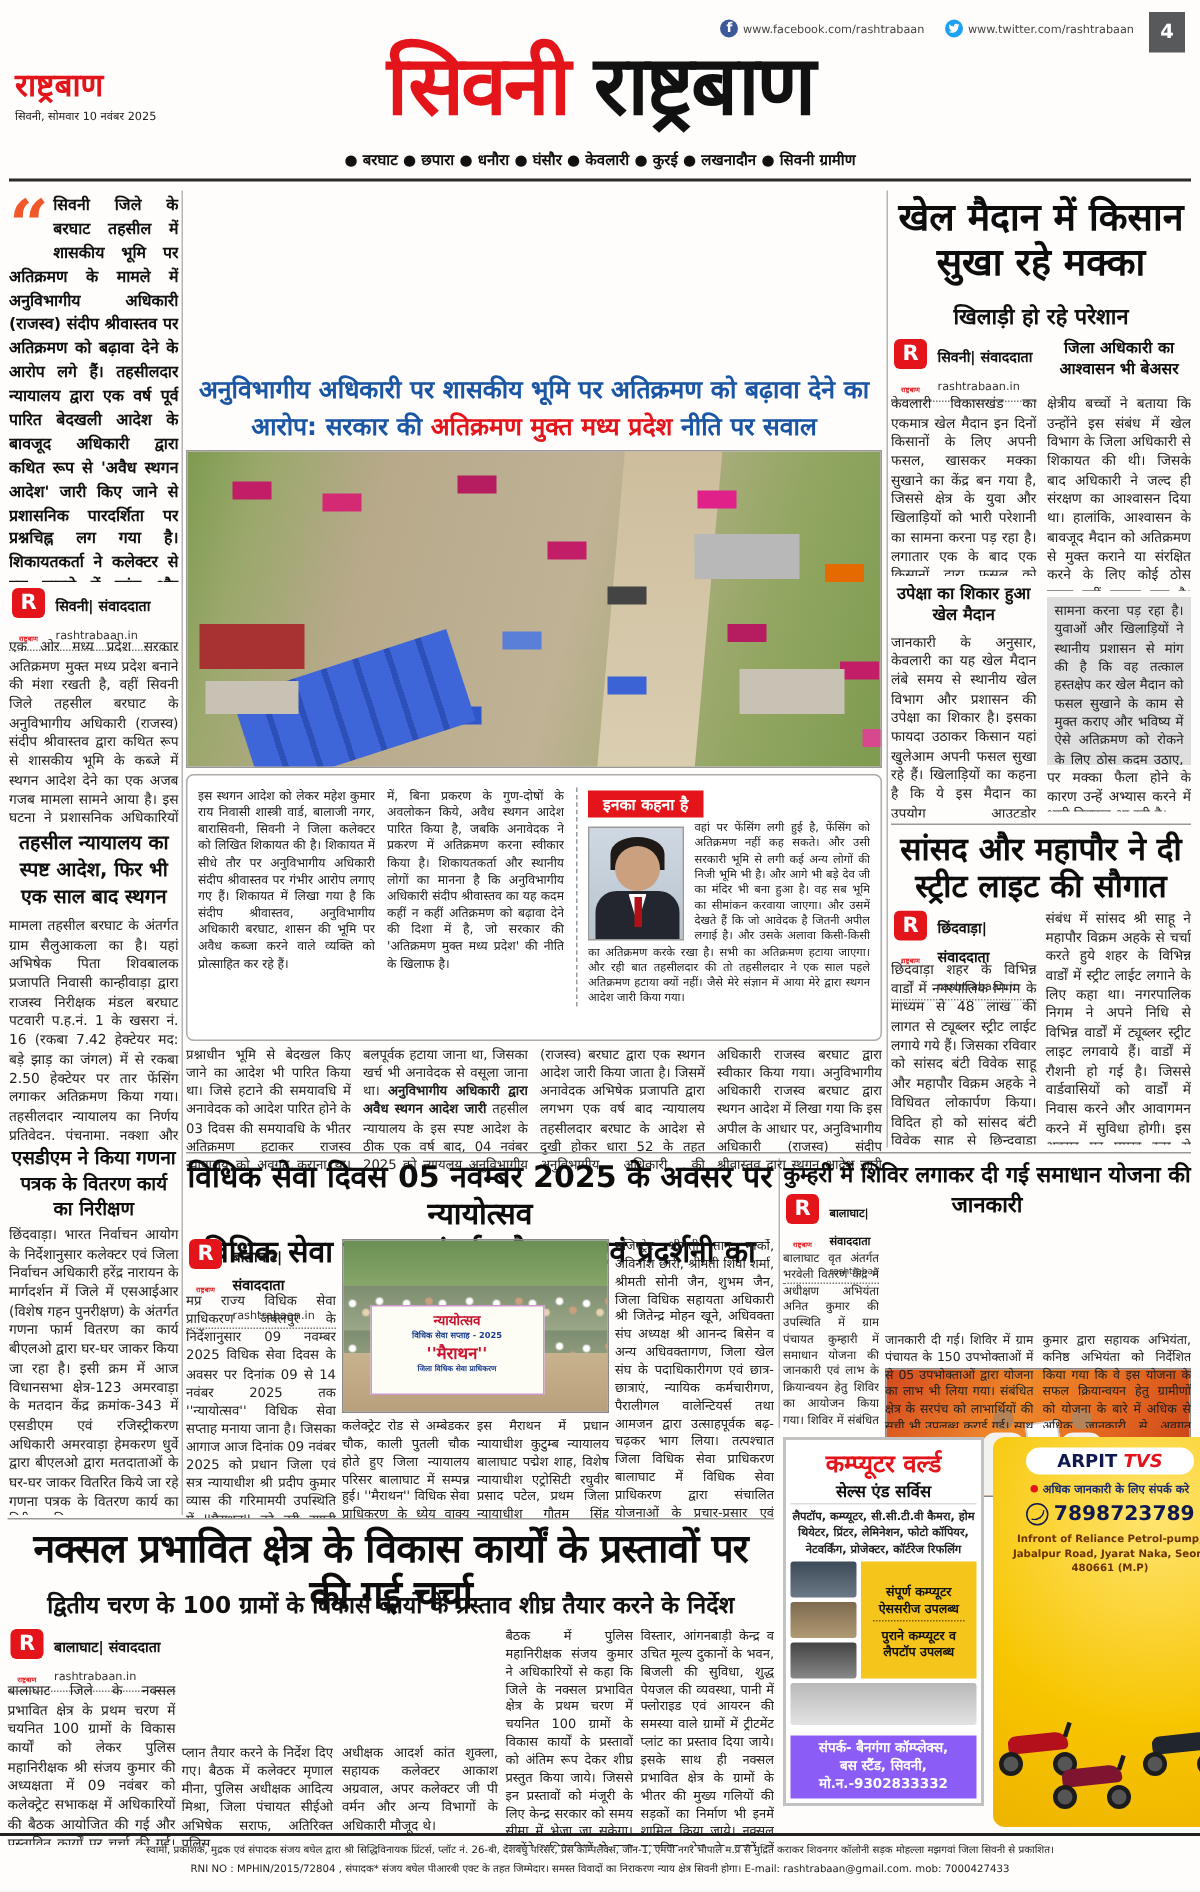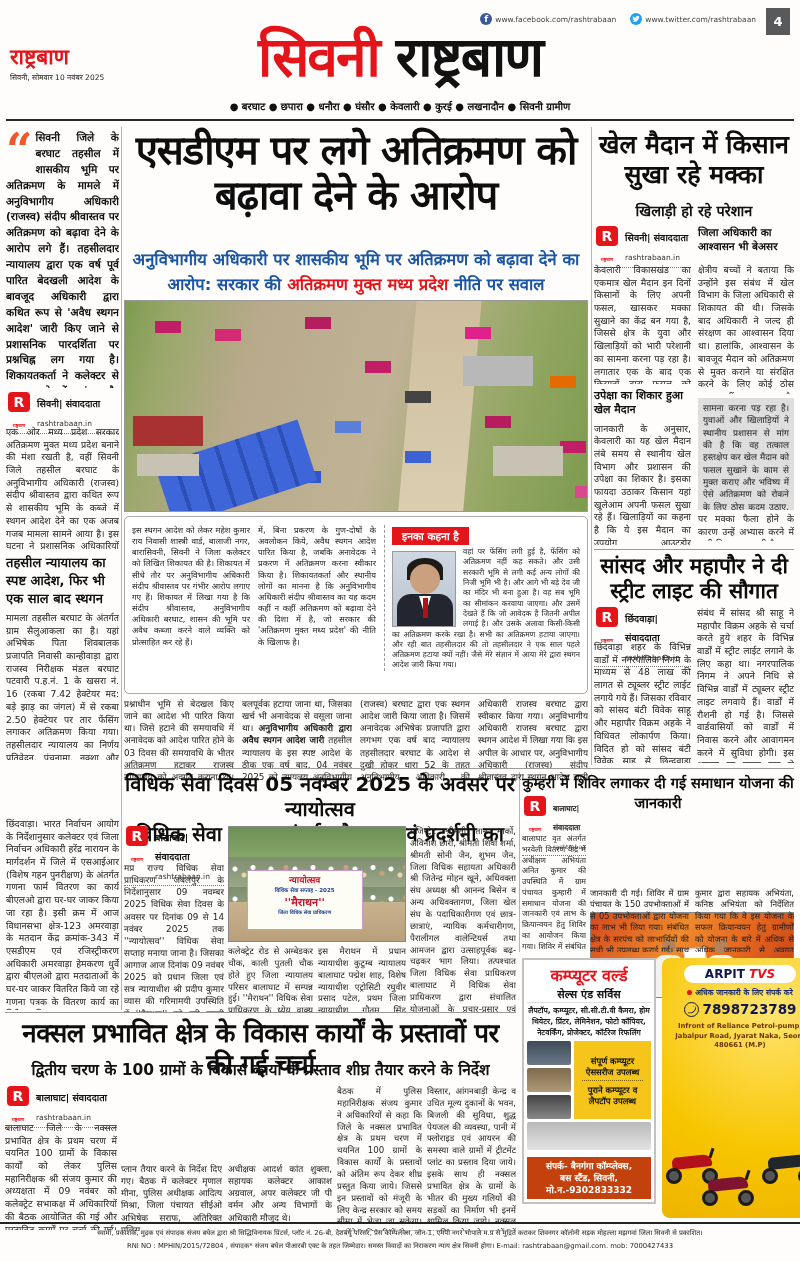--- a/index.html
+++ b/index.html
@@ -2,21 +2,21 @@
 <html><head>
 <meta charset="utf-8">
 <style>
   html,body{margin:0;padding:0;background:#e9e9e9;}
   *{box-sizing:border-box;}
   .page{position:relative;width:800px;height:1261px;margin:0 auto;background:#fffdfb;
         font-family:"DejaVu Sans","Liberation Sans",sans-serif;color:#1d1d1d;overflow:hidden;}
   .abs{position:absolute;}
   .bt{font-size:9.2px;line-height:1.38;text-align:justify;overflow:hidden;color:#222;}
   .bt-sm{font-size:8.5px;line-height:1.36;text-align:justify;overflow:hidden;color:#222;}
-  .crosshead{font-weight:bold;text-align:left;color:#111;}
+  .crosshead{font-weight:bold;text-align:center;color:#111;}
   .rule-h{border-top:1px solid #9a9a9a;}
   .rule-v{border-left:1px solid #b5b5b5;}
 
   
   .social{top:13px;right:44px;display:flex;gap:14px;align-items:center;font-size:7.5px;color:#444;}
   .social .itm{display:flex;align-items:center;gap:3px;}
   .ic-fb{width:12px;height:12px;border-radius:50%;background:#3b5998;color:#fff;font-size:9px;font-weight:bold;
          display:flex;align-items:center;justify-content:center;}
   .ic-tw{width:12px;height:12px;border-radius:50%;background:#1da1f2;display:flex;align-items:center;justify-content:center;}
   .pagenum{top:8px;right:10px;width:24px;height:27px;background:#58595b;color:#fff;font-size:13px;font-weight:bold;
@@ -116,21 +116,21 @@
   .ac-sub{font-size:11px;font-weight:800;color:#111;border-bottom:1px solid #ddd;padding-bottom:1px;}
   .ac-items{font-size:7.6px;line-height:1.45;font-weight:bold;color:#222;margin-top:2px;}
   .ac-mid{display:flex;gap:3px;margin-top:3px;align-items:stretch;}
   .ac-pics{width:44px;display:flex;flex-direction:column;gap:3px;}
   .ac-pic{height:24px;background:linear-gradient(#3d4a57,#6b7987);border-radius:2px;}
   .ac-pic.p2{background:linear-gradient(#7d6a4f,#b09a74);}
   .ac-pic.p3{background:linear-gradient(#444,#888);}
   .ac-yellow{flex:1;background:#f6c51c;font-size:8.4px;font-weight:800;color:#111;padding:3px 2px;display:flex;flex-direction:column;justify-content:center;gap:2px;}
   .ac-yellow .dots{border-top:1px dotted #7a5c00;margin:1px 6px;}
   .ac-printer{height:28px;margin-top:3px;background:linear-gradient(#b9b9b9,#e3e3e3);border-radius:2px;}
-  .ac-red{position:absolute;left:3px;right:3px;bottom:3px;background:#c2410c;color:#fff;font-size:9px;font-weight:800;
+  .ac-red{position:absolute;left:3px;right:3px;bottom:3px;background:#8b5cf6;color:#fff;font-size:9px;font-weight:800;
           padding:3px 12px;line-height:1.35;}
   .ad-tvs{top:958px;left:662px;width:156px;height:260px;border-radius:8px;overflow:hidden;position:absolute;
           background:radial-gradient(circle at 70% 20%,#ffe470,#f7c500 60%,#eeb400);padding:5px 4px;text-align:center;}
   .tvs-pill{background:#fff;border-radius:10px;margin:2px 18px;padding:2px 0;font-size:12px;font-weight:800;color:#10194f;}
   .tvs-pill .tv{color:#e3151b;font-style:italic;}
   .tvs-lbl{margin-top:4px;font-size:7.6px;font-weight:800;color:#1a2a6b;}
   .tvs-lbl::before{content:"";display:inline-block;width:5px;height:5px;border-radius:50%;background:#e3151b;margin-right:3px;}
   .tvs-phone{display:flex;align-items:center;justify-content:center;gap:4px;margin-top:4px;font-size:13.5px;font-weight:800;color:#10194f;}
   .ph-ic{width:15px;height:15px;border:1.6px solid #10194f;border-radius:50%;position:relative;}
   .ph-ic::after{content:"";position:absolute;left:3px;top:3px;width:7px;height:7px;border:1.6px solid #10194f;border-left:none;border-top:none;border-radius:0 0 7px 0;transform:rotate(8deg);}
@@ -184,23 +184,23 @@
 
   <div class="abs intro" style="top:130px;left:6px;width:113px;height:258px;">सिवनी जिले के बरघाट तहसील में शासकीय भूमि पर अतिक्रमण के मामले में अनुविभागीय अधिकारी (राजस्व) संदीप श्रीवास्तव पर अतिक्रमण को बढ़ावा देने के आरोप लगे हैं। तहसीलदार न्यायालय द्वारा एक वर्ष पूर्व पारित बेदखली आदेश के बावजूद अधिकारी द्वारा कथित रूप से 'अवैध स्थगन आदेश' जारी किए जाने से प्रशासनिक पारदर्शिता पर प्रश्नचिह्न लग गया है। शिकायतकर्ता ने कलेक्टर से इस मामले में जांच और कार्रवाई की मांग की है।</div>
   <div class="abs byline" style="top:392px;left:6px;width:113px;">
     <span class="rlogo"><span class="rbox">R</span><span class="rname">राष्ट्रबाण</span></span>
     <span class="byl-txt"><span class="place">सिवनी| संवाददाता</span><br>
     <span class="site">rashtrabaan.in</span></span>
   </div>
   <div class="abs bt" style="top:426px;left:6px;width:113px;height:124px;">एक ओर मध्य प्रदेश सरकार अतिक्रमण मुक्त मध्य प्रदेश बनाने की मंशा रखती है, वहीं सिवनी जिले तहसील बरघाट के अनुविभागीय अधिकारी (राजस्व) संदीप श्रीवास्तव द्वारा कथित रूप से शासकीय भूमि के कब्जे में स्थगन आदेश देने का एक अजब गजब मामला सामने आया है। इस घटना ने प्रशासनिक अधिकारियों की कार्यशैली और सरकार की मंशा पर लीपापोती करने के आरोपों को जन्म दिया है।</div>
   <div class="abs crosshead" style="top:554px;left:6px;width:113px;font-size:13px;line-height:1.4;">तहसील न्यायालय का स्पष्ट आदेश, फिर भी एक साल बाद स्थगन</div>
   <div class="abs bt" style="top:612px;left:6px;width:113px;height:148px;">मामला तहसील बरघाट के अंतर्गत ग्राम सैलुआकला का है। यहां अभिषेक पिता शिवबालक प्रजापति निवासी कान्हीवाड़ा द्वारा राजस्व निरीक्षक मंडल बरघाट पटवारी प.ह.नं. 1 के खसरा नं. 16 (रकबा 7.42 हेक्टेयर मद: बड़े झाड़ का जंगल) में से रकबा 2.50 हेक्टेयर पर तार फेंसिंग लगाकर अतिक्रमण किया गया। तहसीलदार न्यायालय का निर्णय प्रतिवेदन, पंचनामा, नक्शा और खसरा के आधार पर, राजस्व न्यायालय बरघाट ने दिनांक 14 अक्टूबर 2024 को प्रकरण क्र. 0011/अ-88/24-25 में आदेश पारित किया था। जिसमें दण्ड एवं बेदखली न्यायालय द्वारा अनावेदक अभिषेक प्रजापति के विरुद्ध 5 हजार रुपये का अर्थदण्ड अधिरोपित किया और साथ ही</div>
+  <div class="abs crosshead" style="top:764px;left:6px;width:113px;font-size:12.5px;line-height:1.35;">एसडीएम ने किया गणना पत्रक के वितरण कार्य का निरीक्षण</div>
   <div class="abs bt" style="top:818px;left:6px;width:113px;height:192px;">छिंदवाड़ा। भारत निर्वाचन आयोग के निर्देशानुसार कलेक्टर एवं जिला निर्वाचन अधिकारी हरेंद्र नारायन के मार्गदर्शन में जिले में एसआईआर (विशेष गहन पुनरीक्षण) के अंतर्गत गणना फार्म वितरण का कार्य बीएलओ द्वारा घर-घर जाकर किया जा रहा है। इसी क्रम में आज विधानसभा क्षेत्र-123 अमरवाड़ा के मतदान केंद्र क्रमांक-343 में एसडीएम एवं रजिस्ट्रीकरण अधिकारी अमरवाड़ा हेमकरण धुर्वे द्वारा बीएलओ द्वारा मतदाताओं के घर-घर जाकर वितरित किये जा रहे गणना पत्रक के वितरण कार्य का निरीक्षण किया गया।</div>
 
-  <div class="abs headline-main" style="top:128px;left:124px;width:464px;">एसडीएम पर लगे अतिक्रमण को बढ़ावा देने के आरोप</div>
   <div class="abs subheadline" style="top:248px;left:124px;width:464px;">
     <span>अनुविभागीय अधिकारी पर शासकीय भूमि पर अतिक्रमण को बढ़ावा देने का</span><br>
     <span>आरोप: सरकार की </span><span class="red">अतिक्रमण मुक्त मध्य प्रदेश</span><span> नीति पर सवाल</span>
   </div>
 
   <div class="abs aerial">
     <div class="road"></div>
     <div class="roofs1"></div>
     <div class="shed"></div>
     <div class="bldg"></div>

